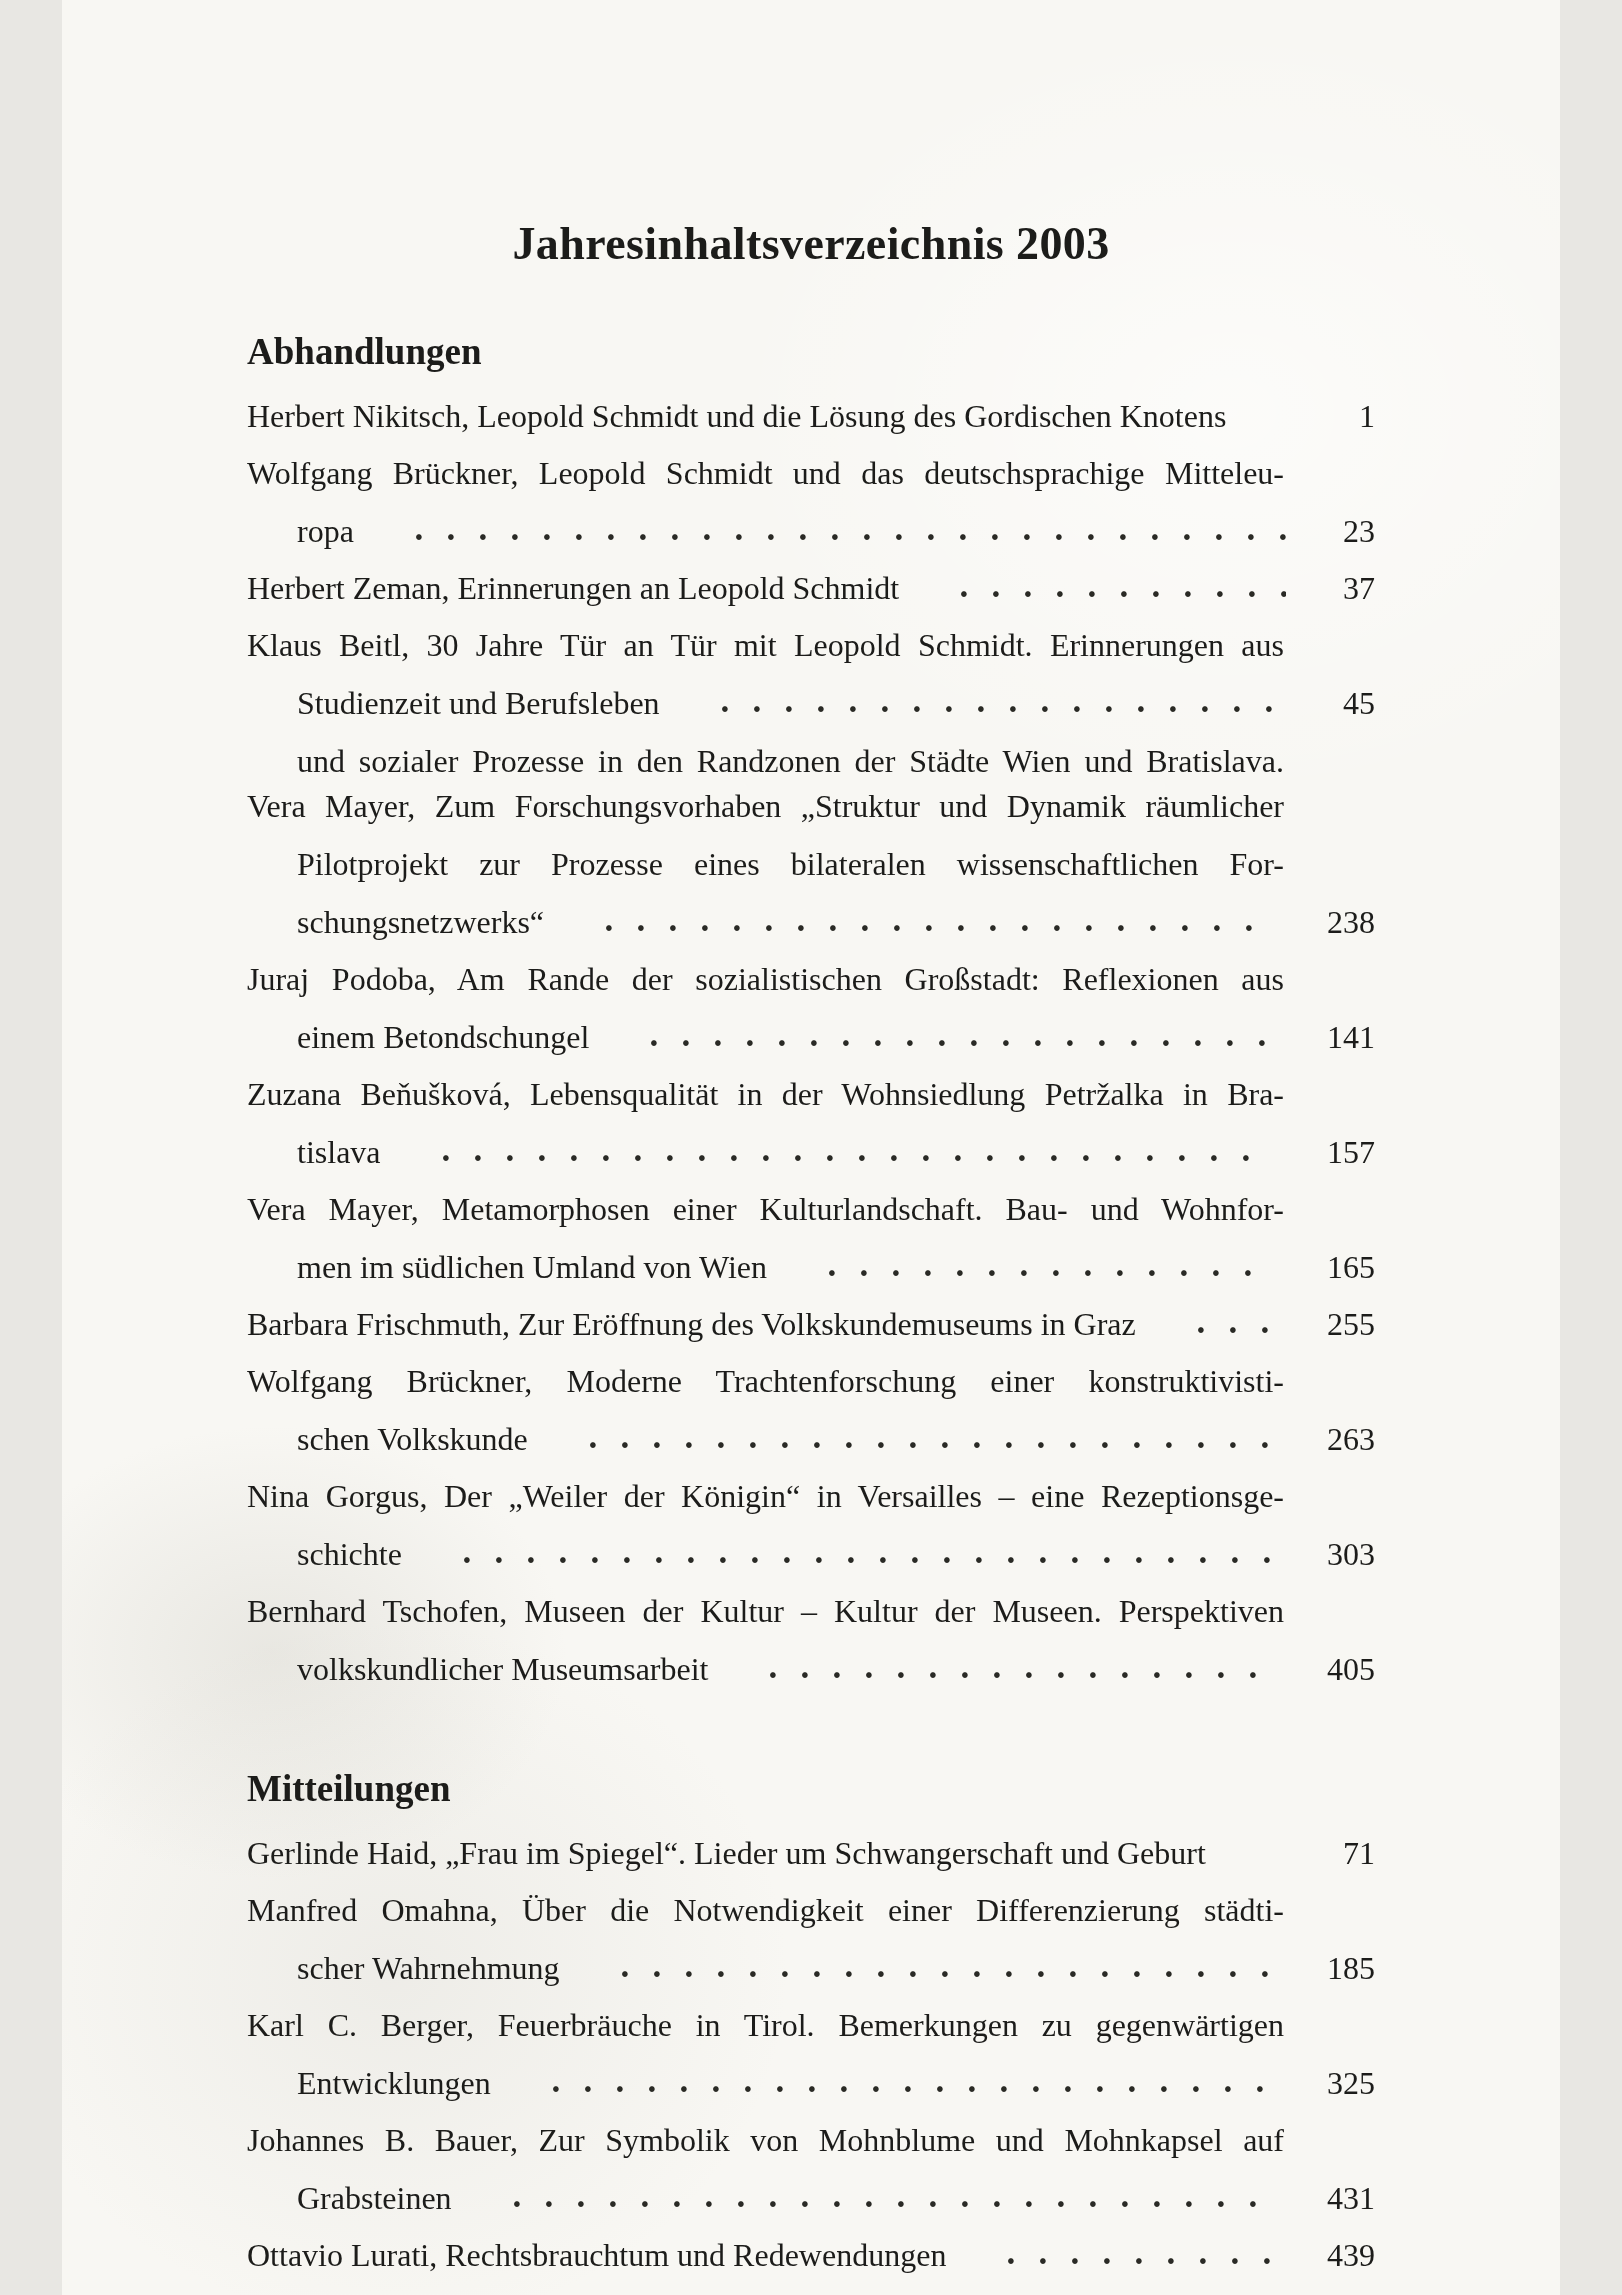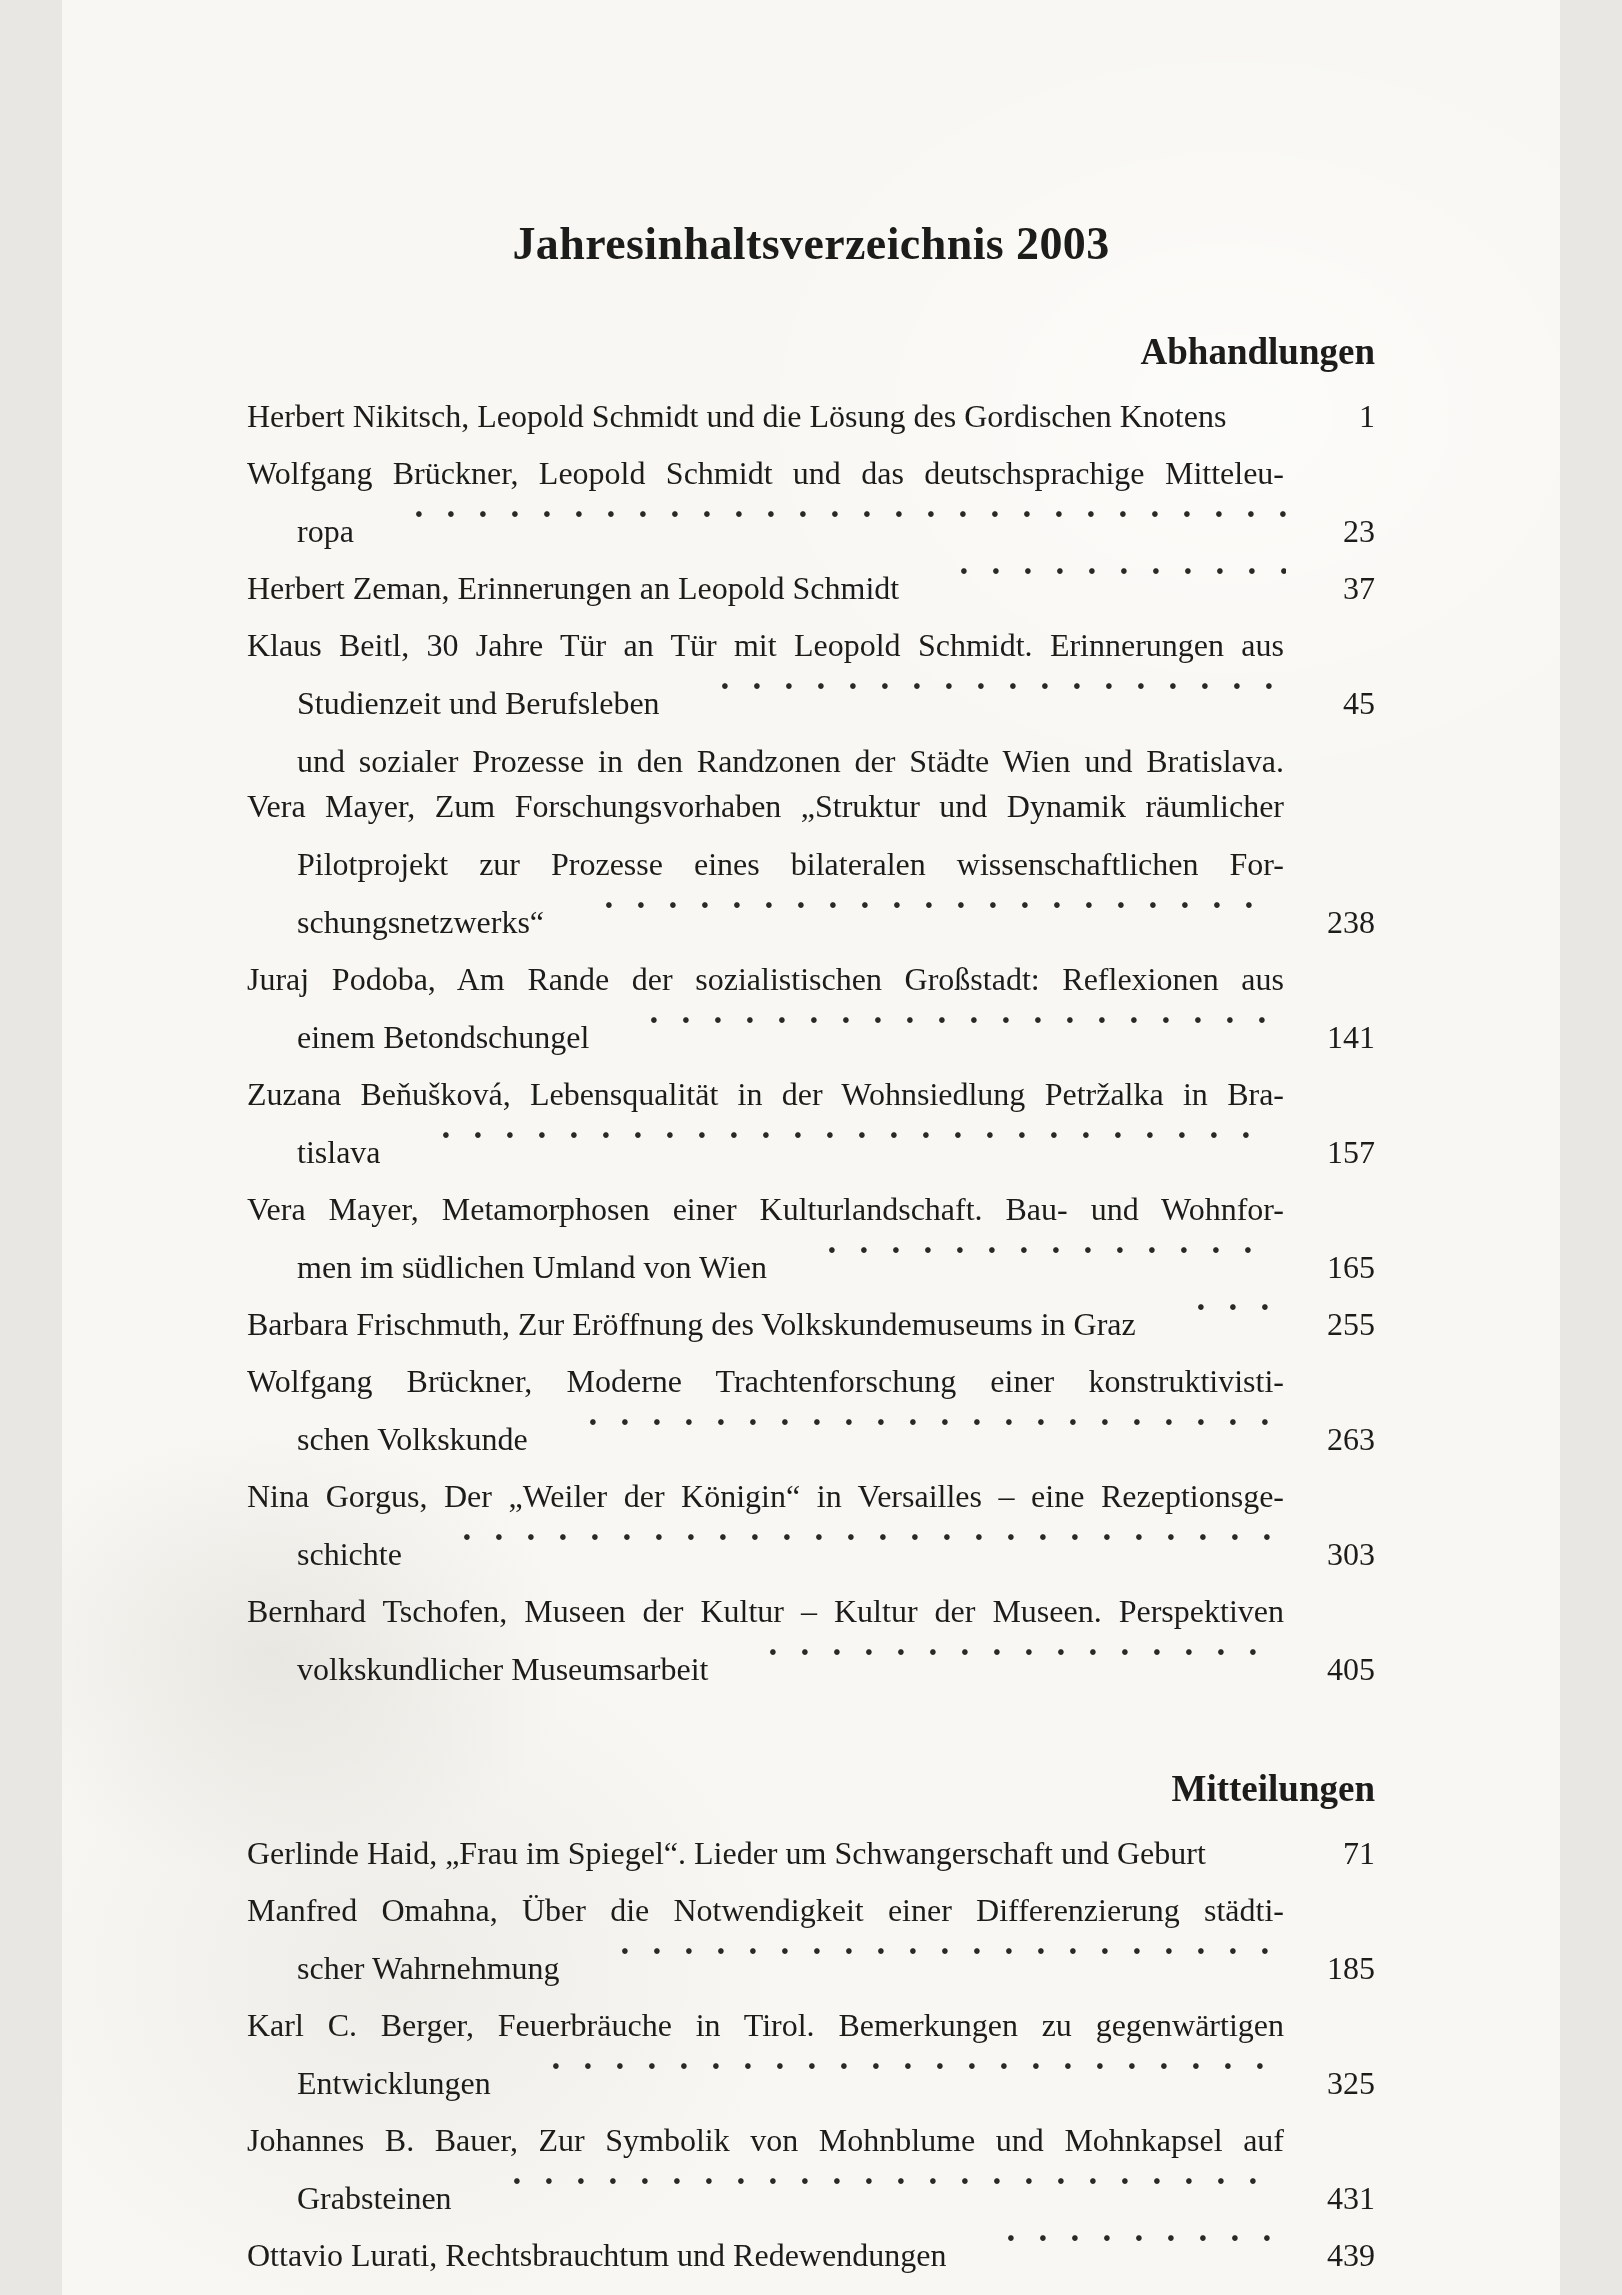--- a/index.html
+++ b/index.html
@@ -28,21 +28,21 @@
   .title {
     font-size: 46px;
     font-weight: 700;
     text-align: center;
     letter-spacing: 0.4px;
     margin: 0;
   }
   .section-heading {
     font-size: 37px;
     font-weight: 700;
-    text-align: right;
+    text-align: left;
     margin: 60px 0 21px 0;
   }
   .section.second .section-heading {
     margin-top: 75px;
   }
   .entry {
     font-size: 32px;
     margin-bottom: 12px;
   }
   .line {
@@ -52,20 +52,21 @@
     text-align: justify;
     text-align-last: justify;
     padding-right: 91px;
   }
   .line.cont {
     padding-left: 50px;
     margin-top: 13px;
   }
   .line.last {
     display: flex;
+    align-items: flex-end;
     text-align: left;
     gap: 44px;
   }
   .txt { flex: 0 0 auto; }
   .leader {
     flex: 1 1 auto;
     height: 9.7px;
     margin: 0 13px 12px 16px;
     background-image: radial-gradient(circle at 4.9px 4.9px, #2a2a25 2.3px, rgba(0,0,0,0) 3.2px);
     background-size: 32px 9.7px;

